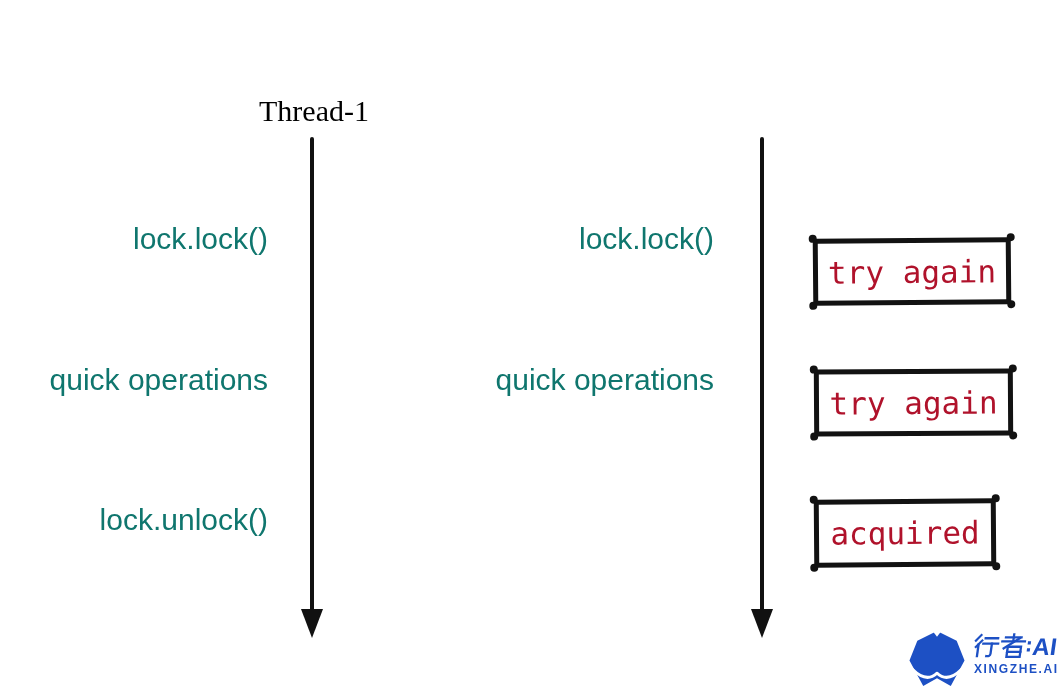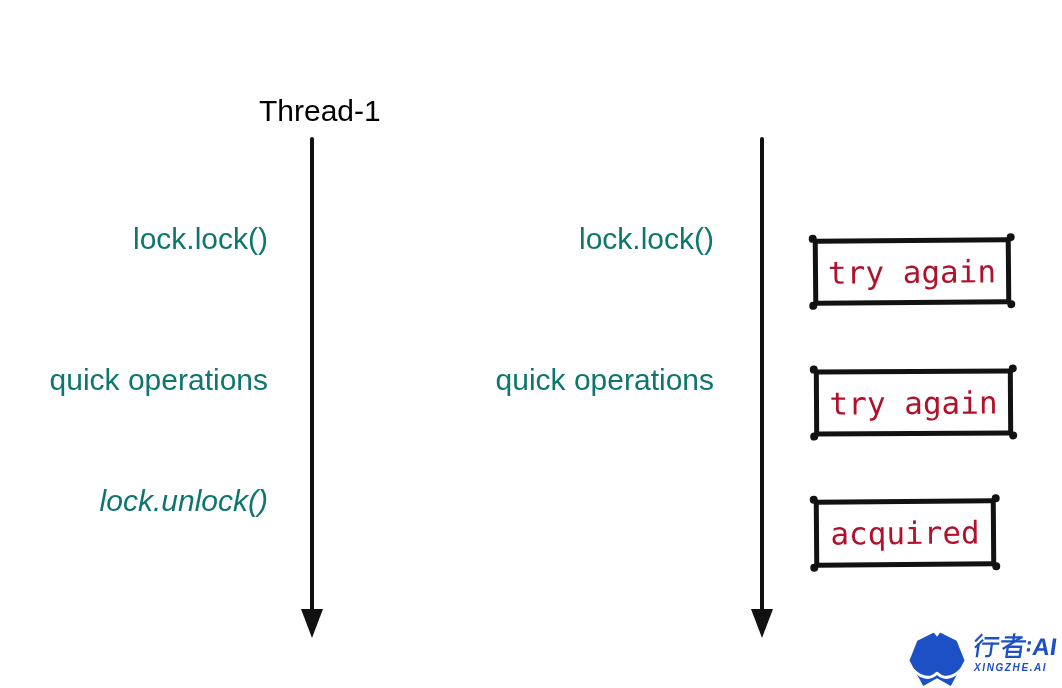--- a/index.html
+++ b/index.html
@@ -14,20 +14,21 @@
   }
 
   
   .thread-title {
     position: absolute;
     top: 93px;
     font-size: 30px;
     line-height: 36px;
     color: #000000;
     white-space: nowrap;
+    font-family: Liberation Serif, serif;
   }
   .t1 { left: 259px; }
   .t2 { left: 698px; }
 
   
   .tl-line {
     position: absolute;
     top: 137px;
     width: 4px;
     height: 475px;
@@ -54,21 +55,21 @@
     font-size: 30px;
     line-height: 35px;
     color: #0f766e;
     text-align: right;
     white-space: nowrap;
   }
   .col1 { left: 0; width: 268px; }
   .col2 { left: 400px; width: 314px; }
   .row1 { top: 221px; }
   .row2 { top: 362px; }
-  .row3 { top: 483px; font-style: italic; }
+  .row3 { top: 502px; }
 
   
   .sketch-box {
     position: absolute;
     display: flex;
     align-items: center;
     justify-content: center;
     border: 5px solid #121212;
     border-radius: 2px;
     background: #ffffff;
@@ -92,23 +93,22 @@
   .dot.bl { left: -9px; bottom: -9px; }
   .dot.br { right: -9px; bottom: -9px; }
 
   
   .logo { position: absolute; left: 903px; top: 627px; width: 160px; height: 61px; }
   .logo-mark { position: absolute; left: 2px; top: 2px; width: 64px; height: 59px; }
   .logo-text { position: absolute; left: 71px; top: 5px; }
   .brand-svg { display: block; width: 84px; height: 28px; }
   .brand-latin {
     margin-top: 2px;
-    font-size: 10px;
+    font-size: 12px;
     font-weight: bold;
-    font-style: italic;
     letter-spacing: 1.6px;
     color: #1d50c4;
     white-space: nowrap;
   }
   .sr-only {
     position: absolute;
     width: 1px; height: 1px;
     overflow: hidden;
     clip: rect(0 0 0 0);
     white-space: nowrap;

